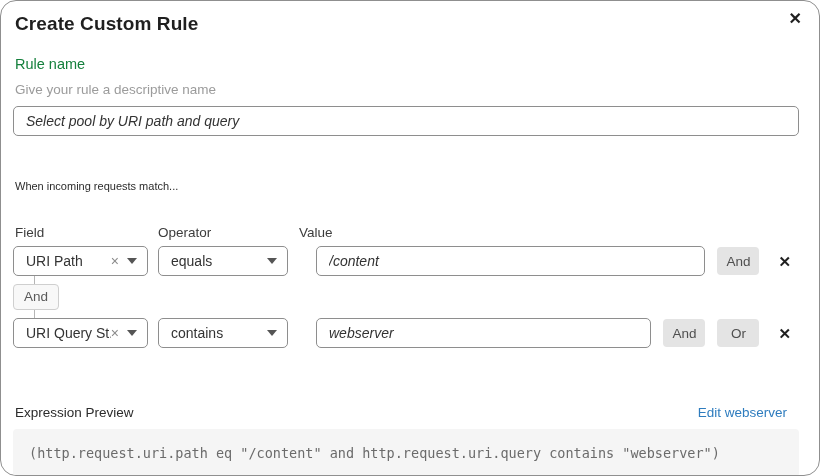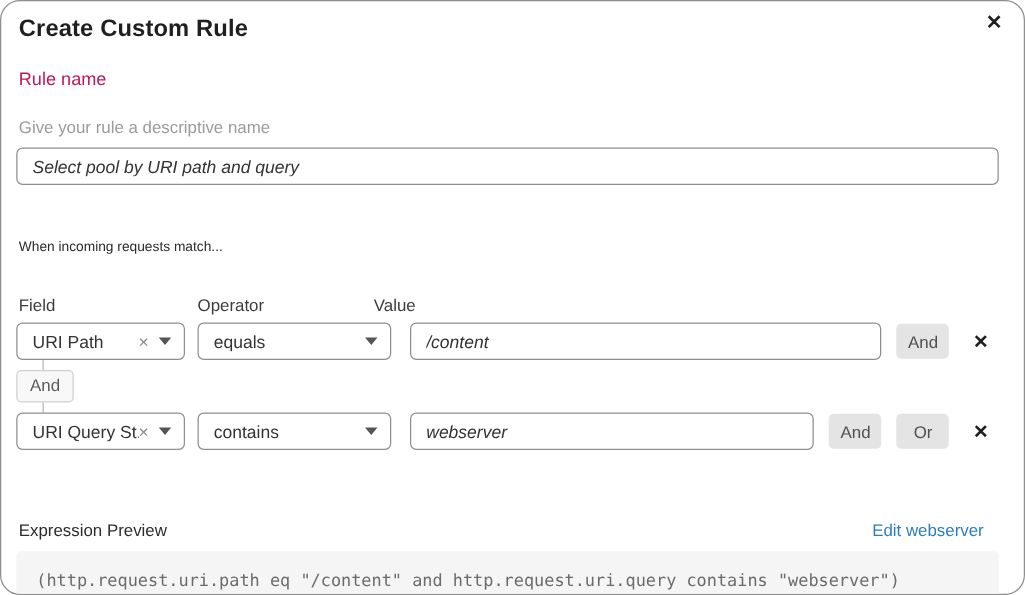--- a/index.html
+++ b/index.html
@@ -32,24 +32,24 @@
     font-size: 16px; font-weight: 700;
     color: #1f1f1f;
     cursor: pointer;
     line-height: 1;
     padding: 4px;
     font-family: "Liberation Sans", sans-serif;
   }
   .rule-name-label {
     margin: 21px 0 0 2px;
     font-size: 14.5px;
-    color: #be185d;
+    color: #15803d;
   }
   .rule-name-hint {
-    margin: 22px 0 0 2px;
+    margin: 10px 0 0 2px;
     font-size: 13.5px;
     color: #9b9b9b;
   }
   .text-input {
     display: block;
     width: 100%;
     height: 30px;
     border: 1px solid #8e8e8e;
     border-radius: 5px;
     padding: 0 12px;
@@ -88,21 +88,21 @@
     height: 30px;
     border: 1px solid #8e8e8e;
     border-radius: 5px;
     padding: 0 10px 0 12px;
     font-size: 14px;
     color: #333;
     background: #fff;
     cursor: pointer;
   }
   .select.field-select { width: 135px; margin-right: 10px; }
-  .select.operator-select { width: 155px; margin-right: 15px; align-items: center; }
+  .select.operator-select { width: 130px; margin-right: 28px; align-items: center; }
   .select-text { white-space: nowrap; overflow: hidden; }
   .clear-x {
     margin-left: auto;
     font-size: 14px;
     color: #8a8a8a;
     line-height: 1;
     padding-right: 8px;
     cursor: pointer;
   }
   .caret {

